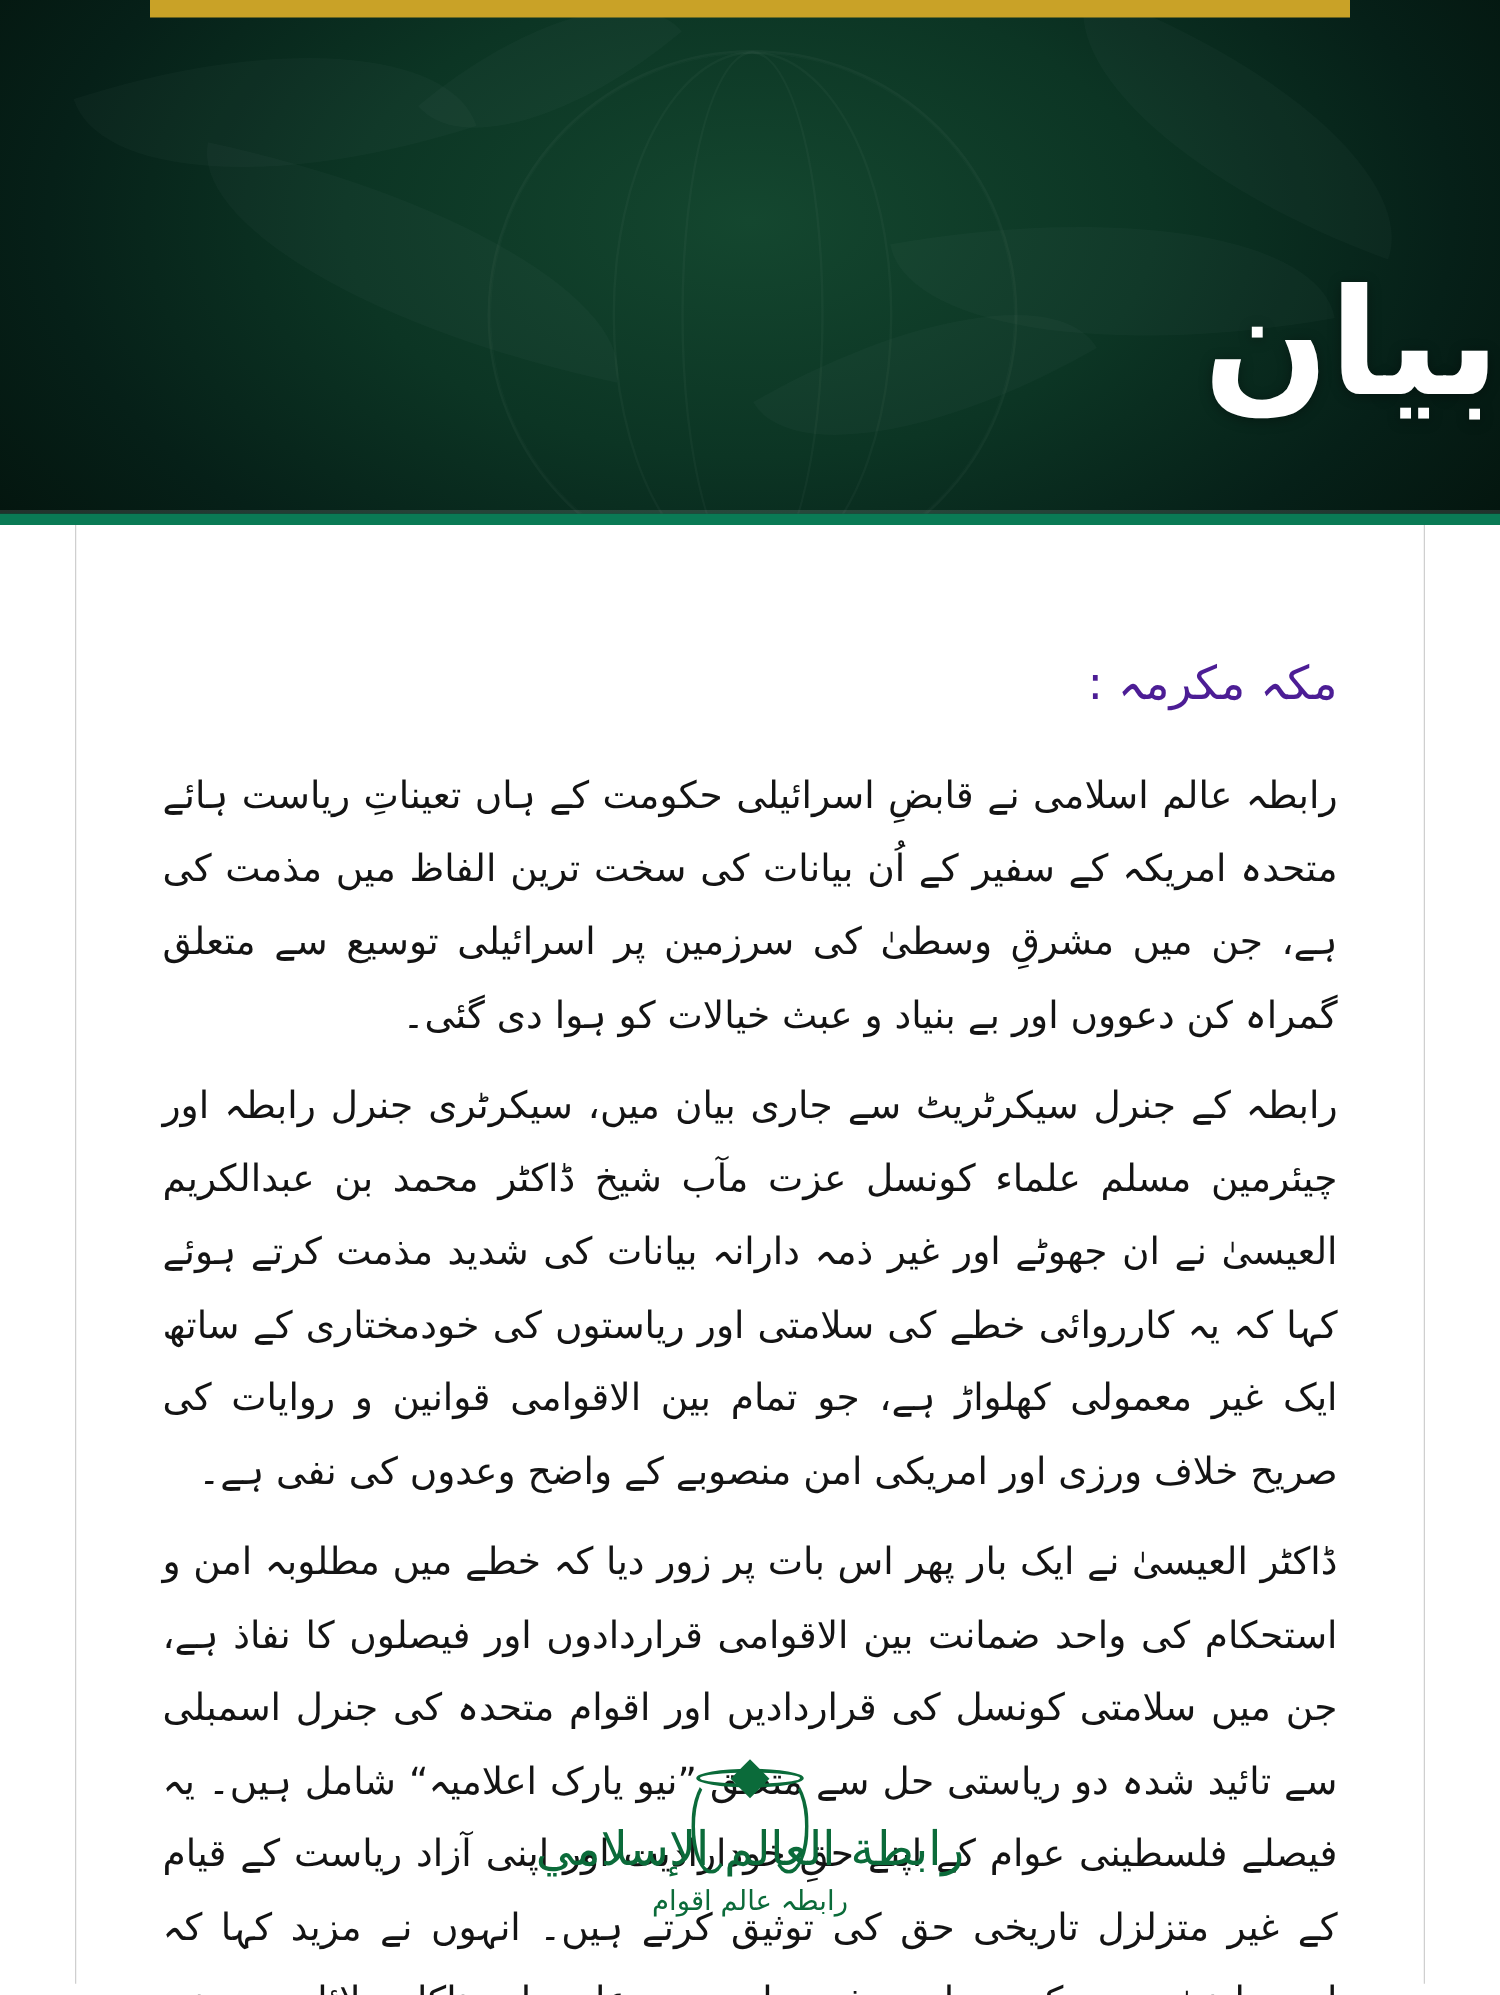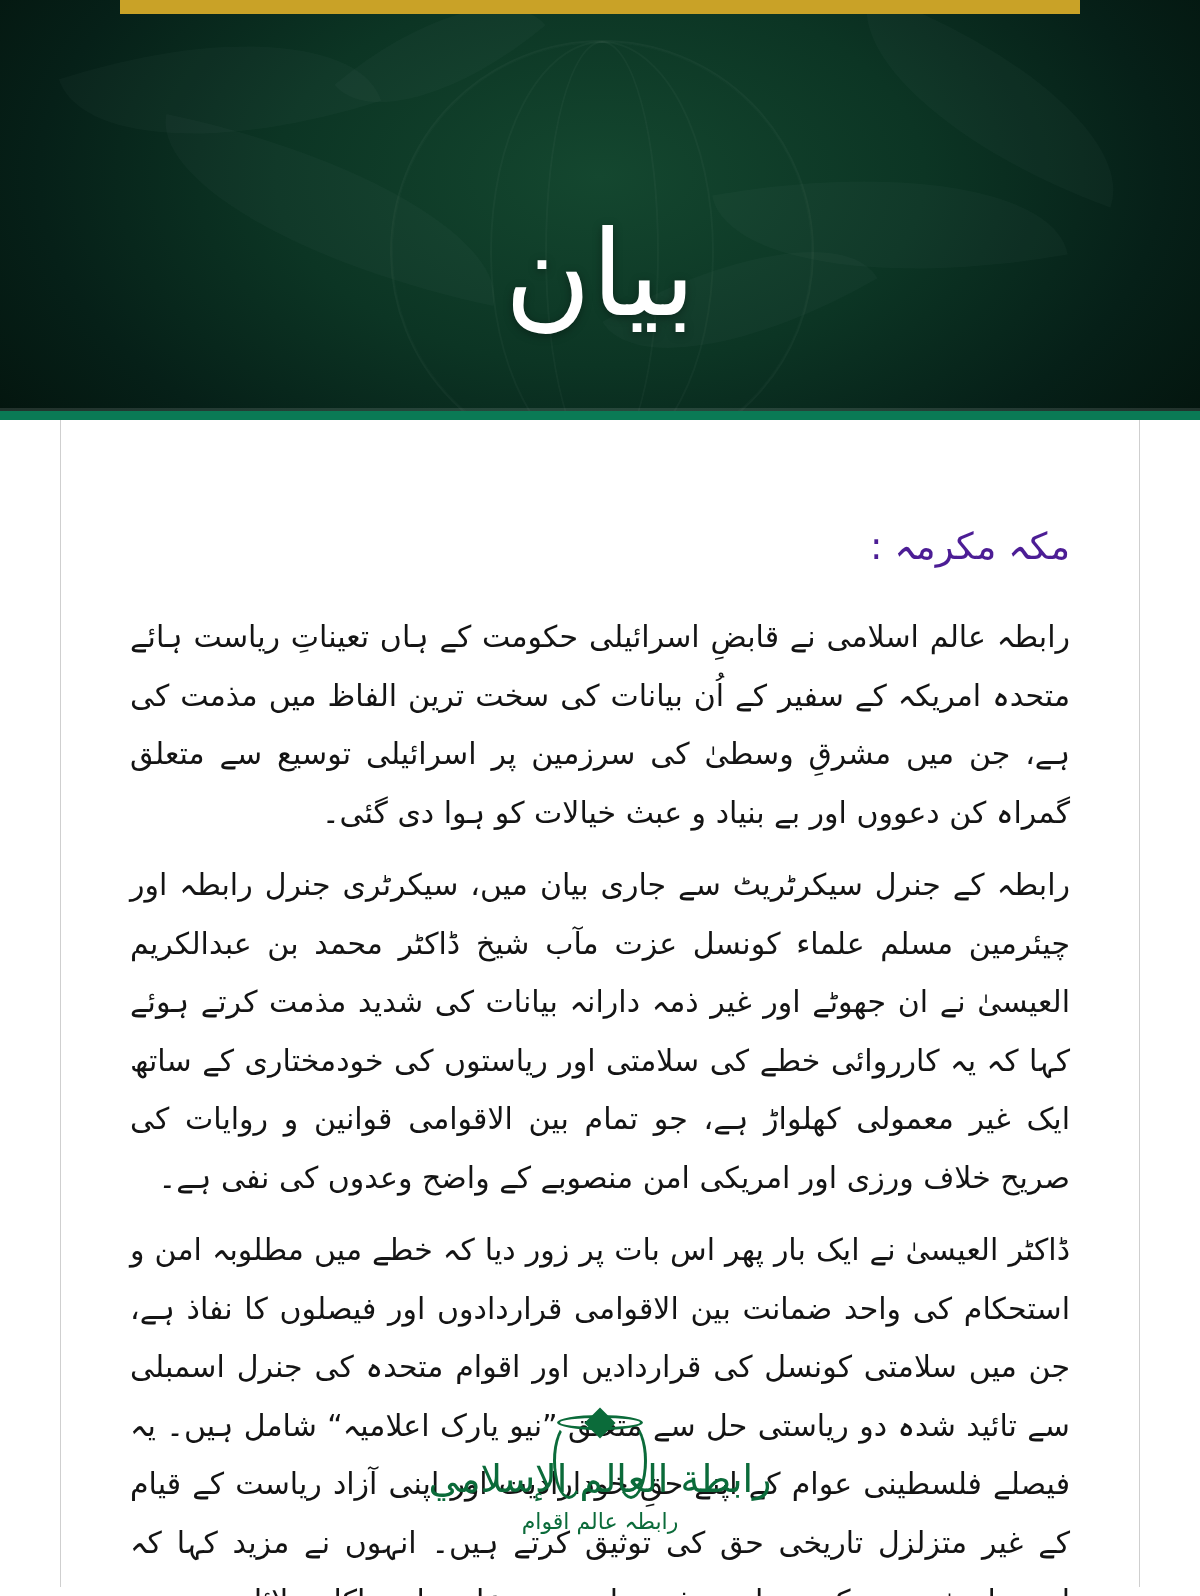--- a/index.html
+++ b/index.html
@@ -68,28 +68,29 @@
     left: 120px;
     width: 960px;
     height: 14px;
     background: #c9a227;
     z-index: 4;
   }
   .banner-title {
     position: absolute;
     left: 0; right: 0;
     top: 215px;
-    text-align: center;
+    text-align: right;
     color: #ffffff;
     font-size: 118px;
     line-height: 1;
     font-family: "DejaVu Sans", sans-serif;
     letter-spacing: 0;
     z-index: 5;
     text-shadow: 0 2px 10px rgba(0,0,0,0.35);
+    font-weight: bold;
   }
   .banner-bottom-rule {
     position: absolute;
     left: 0; right: 0;
     bottom: 0;
     height: 9px;
     background: #0a7a55;
     z-index: 6;
   }
   .banner-bottom-rule2 {

